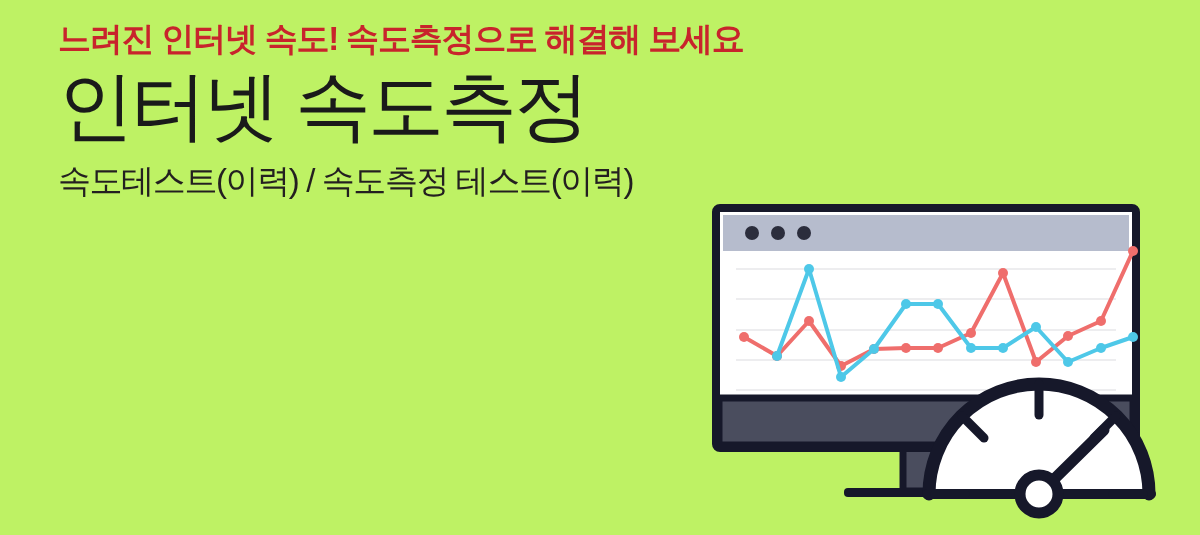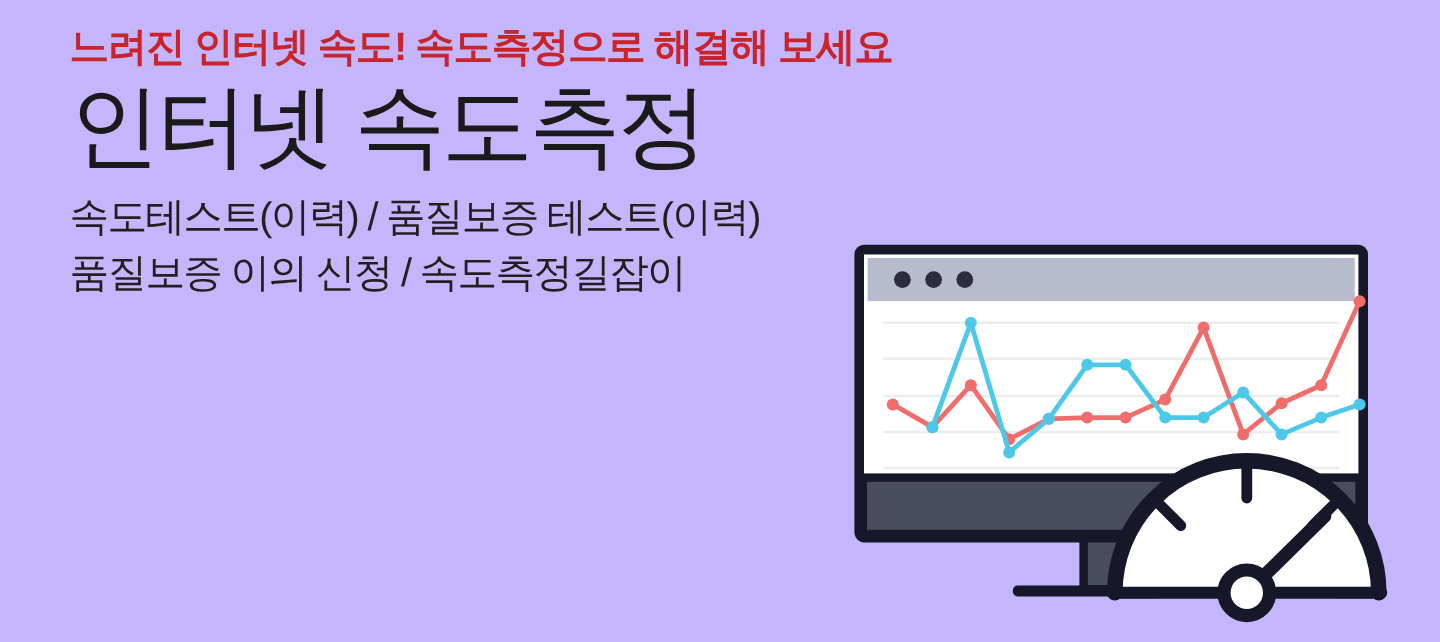--- a/index.html
+++ b/index.html
@@ -12,21 +12,21 @@
     background: #fdf1e6;
     font-family: "Liberation Sans", "DejaVu Sans", sans-serif;
     overflow: hidden;
     position: relative;
   }
 
   .banner {
     position: relative;
     width: 1200px;
     height: 535px;
-    background: #c4b5fd;
+    background: #bef264;
     overflow: hidden;
   }
 
   
   .text-block {
     position: absolute;
     left: 58px;
     top: 18px;
     width: 700px;
   }
@@ -79,23 +79,22 @@
 <body>
 
 <div class="banner">
 
   <div class="text-block">
 
     <p class="eyebrow">느려진 인터넷 속도! 속도측정으로 해결해 보세요</p>
 
     <h1 class="headline">인터넷 속도측정</h1>
 
-    <p class="sub-line">속도테스트(이력) / 품질보증 테스트(이력)</p>
+    <p class="sub-line">속도테스트(이력) / 속도측정 테스트(이력)</p>
 
-    <p class="sub-line">품질보증 이의 신청 / 속도측정길잡이</p>
   </div>
 
   <div class="illustration">
     <svg viewBox="0 0 470 330" xmlns="http://www.w3.org/2000/svg">
 
       <rect x="138" y="298" width="250" height="9" rx="4" fill="#16182a"></rect>
 
       <rect x="197" y="255" width="92" height="46" fill="#4a4d5e" stroke="#16182a" stroke-width="7"></rect>
 
       <rect x="10" y="18" width="420" height="240" rx="4" fill="#ffffff" stroke="#16182a" stroke-width="8"></rect>

